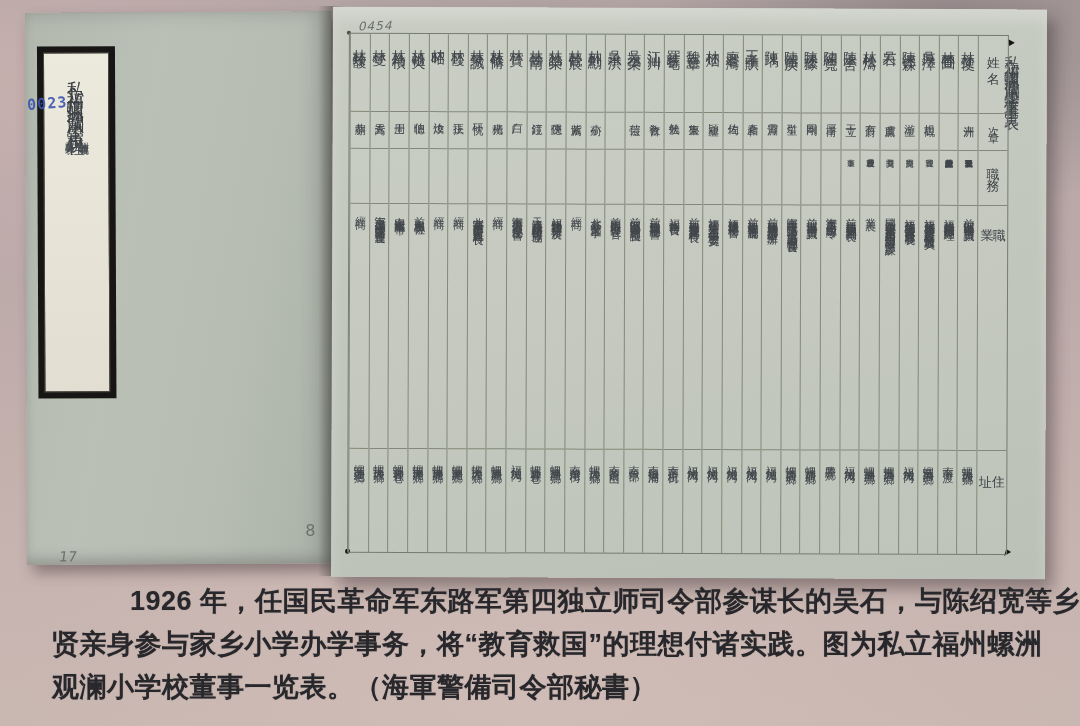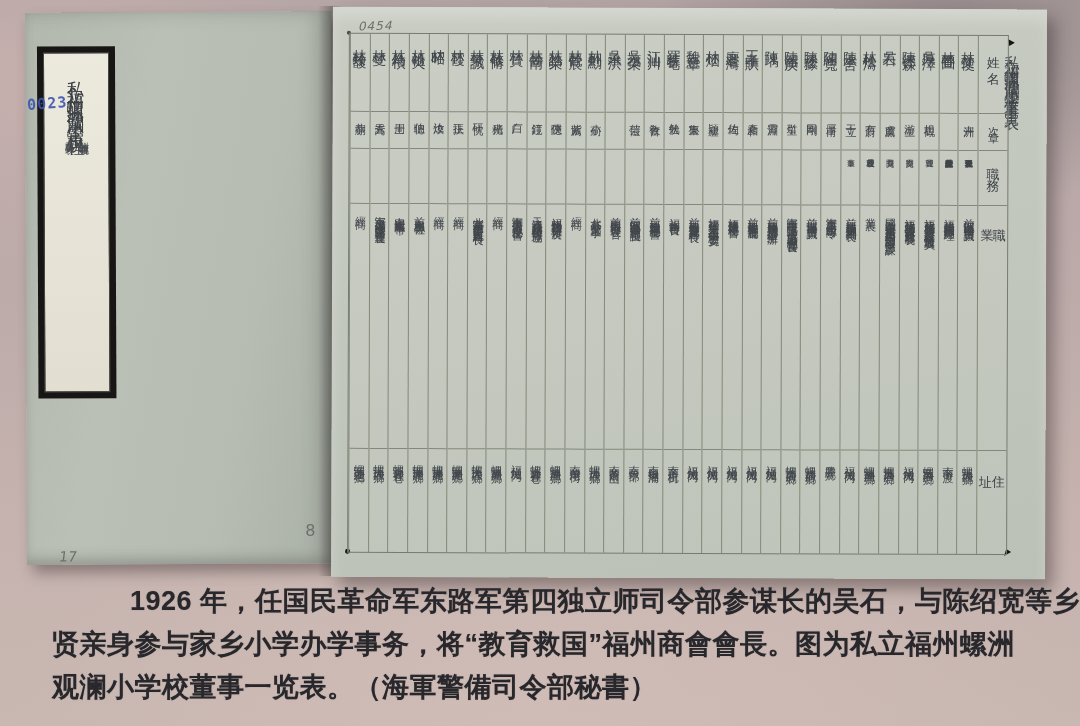--- a/index.html
+++ b/index.html
@@ -745,15 +745,15 @@
         </div>
     <div class="cell c-addr">
           <span class="vtxt">螺洲蓮宅鄉</span>
         </div>
   </div>
 </div>
 </div>
 
 <div class="caption">
   <p class="indent">1926 年，任国民革命军东路军第四独立师司令部参谋长的吴石，与陈绍宽等乡</p>
-  <p>贤亲身参与家乡小学办学事务，将“教育救国”福州商會會長。图为私立福州螺洲</p>
+  <p>贤亲身参与家乡小学办学事务，将“教育救国”的理想付诸实践。图为私立福州螺洲</p>
   <p>观澜小学校董事一览表。（海軍警備司令部秘書）</p>
 </div>
 
 </body></html>

